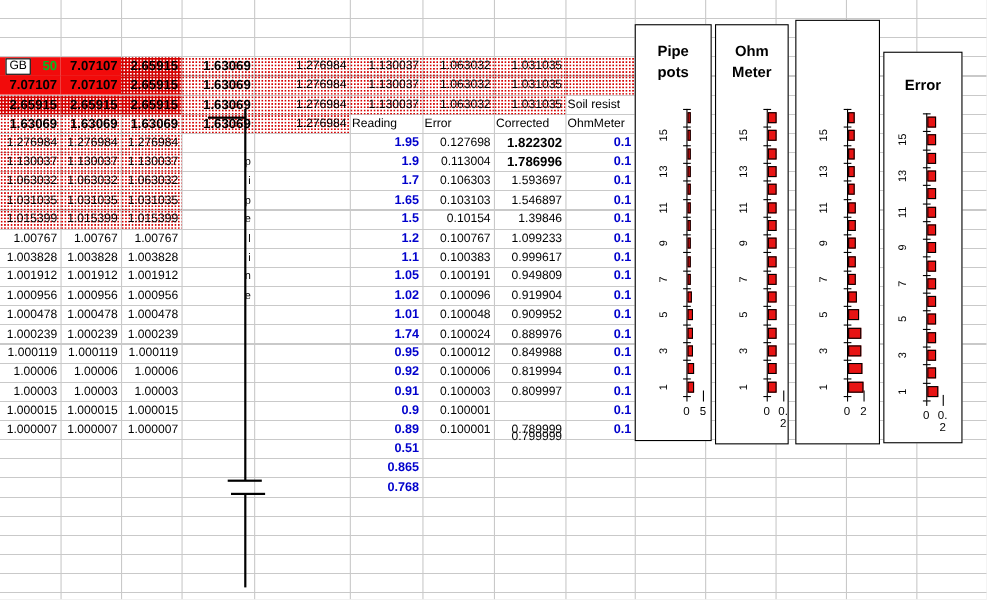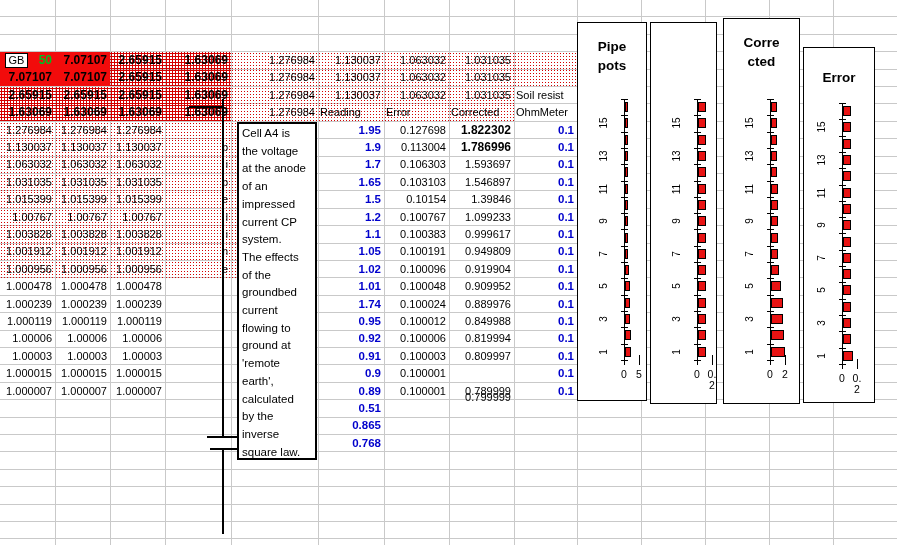--- a/index.html
+++ b/index.html
@@ -234,39 +234,20 @@
       <div class="cell dL1" style="left: 231px; top: 226px; width: 87px;"></div>
       <div class="cell num dL1" style="left: 165px; top: 243px; width: 66px; font-size: 10px;">n</div>
       <div class="cell dL1" style="left: 231px; top: 243px; width: 87px;"></div>
       <div class="cell num dL1" style="left: 165px; top: 261px; width: 66px; font-size: 10px;">e</div>
       <div class="cell dL1" style="left: 231px; top: 261px; width: 87px;"></div>
     </div>
 
 
   <div id="gbbox">GB</div>
 
-  <div id="annotation">Cell A4 is
-the voltage
-at the anode
-of an
-impressed
-current CP
-system.
-The effects
-of the
-groundbed
-current
-flowing to
-ground at
-'remote
-earth',
-calculated
-by the
-inverse
-square law.</div>
 
   <div class="pline" style="left:189px;top:106px;width:35px;height:2px;"></div>
   <div class="pline" style="left:222px;top:99px;width:2px;height:338px;"></div>
   <div class="pline" style="left:207px;top:436px;width:31px;height:2px;"></div>
   <div class="pline" style="left:210px;top:448px;width:31px;height:2px;"></div>
   <div class="pline" style="left:222px;top:450px;width:2px;height:84px;"></div>
 
   <div id="charts">
       <div class="chart" style="left: 577px; top: 22px; width: 70px; height: 379px;">
         <div class="chart-title" style="top: 14px;">Pipe
@@ -312,20 +293,22 @@
         <div class="clab" style="left: 16px; top: 258px; width: 20px; transform: rotate(-90deg);">5</div>
         <div class="clab" style="left: 16px; top: 226px; width: 20px; transform: rotate(-90deg);">7</div>
         <div class="clab" style="left: 16px; top: 193px; width: 20px; transform: rotate(-90deg);">9</div>
         <div class="clab" style="left: 16px; top: 161px; width: 20px; transform: rotate(-90deg);">11</div>
         <div class="clab" style="left: 16px; top: 128px; width: 20px; transform: rotate(-90deg);">13</div>
         <div class="clab" style="left: 16px; top: 95px; width: 20px; transform: rotate(-90deg);">15</div>
         <div class="cxlab" style="left: 40px; top: 346px; width: 12px;">0</div>
         <div class="cxlab" style="left: 51px; top: 346px; width: 20px; white-space: pre-line;">5</div>
       </div>
       <div class="chart" style="left: 650px; top: 22px; width: 67px; height: 382px;">
+        <div class="chart-title" style="top: 14px;">Ohm
+Meter</div>
         <div class="caxis" style="left: 46px; top: 76px; width: 1px; height: 260.8px;"></div>
         <div class="ctick" style="left: 43px; top: 337px; width: 7px; height: 1px;"></div>
         <div class="ctick" style="left: 43px; top: 321px; width: 7px; height: 1px;"></div>
         <div class="ctick" style="left: 43px; top: 304px; width: 7px; height: 1px;"></div>
         <div class="ctick" style="left: 43px; top: 288px; width: 7px; height: 1px;"></div>
         <div class="ctick" style="left: 43px; top: 272px; width: 7px; height: 1px;"></div>
         <div class="ctick" style="left: 43px; top: 255px; width: 7px; height: 1px;"></div>
         <div class="ctick" style="left: 43px; top: 239px; width: 7px; height: 1px;"></div>
         <div class="ctick" style="left: 43px; top: 223px; width: 7px; height: 1px;"></div>
         <div class="ctick" style="left: 43px; top: 206px; width: 7px; height: 1px;"></div>
@@ -361,22 +344,20 @@
         <div class="clab" style="left: 16px; top: 226px; width: 20px; transform: rotate(-90deg);">7</div>
         <div class="clab" style="left: 16px; top: 193px; width: 20px; transform: rotate(-90deg);">9</div>
         <div class="clab" style="left: 16px; top: 161px; width: 20px; transform: rotate(-90deg);">11</div>
         <div class="clab" style="left: 16px; top: 128px; width: 20px; transform: rotate(-90deg);">13</div>
         <div class="clab" style="left: 16px; top: 95px; width: 20px; transform: rotate(-90deg);">15</div>
         <div class="cxlab" style="left: 40px; top: 346px; width: 12px;">0</div>
         <div class="cxlab" style="left: 51px; top: 346px; width: 20px; white-space: pre-line;">0.
 2</div>
       </div>
       <div class="chart" style="left: 723px; top: 18px; width: 77px; height: 386px;">
-        <div class="chart-title" style="top: 14px;">Corre
-cted</div>
         <div class="caxis" style="left: 46px; top: 80px; width: 1px; height: 260.8px;"></div>
         <div class="ctick" style="left: 43px; top: 341px; width: 7px; height: 1px;"></div>
         <div class="ctick" style="left: 43px; top: 325px; width: 7px; height: 1px;"></div>
         <div class="ctick" style="left: 43px; top: 308px; width: 7px; height: 1px;"></div>
         <div class="ctick" style="left: 43px; top: 292px; width: 7px; height: 1px;"></div>
         <div class="ctick" style="left: 43px; top: 276px; width: 7px; height: 1px;"></div>
         <div class="ctick" style="left: 43px; top: 259px; width: 7px; height: 1px;"></div>
         <div class="ctick" style="left: 43px; top: 243px; width: 7px; height: 1px;"></div>
         <div class="ctick" style="left: 43px; top: 227px; width: 7px; height: 1px;"></div>
         <div class="ctick" style="left: 43px; top: 210px; width: 7px; height: 1px;"></div>

